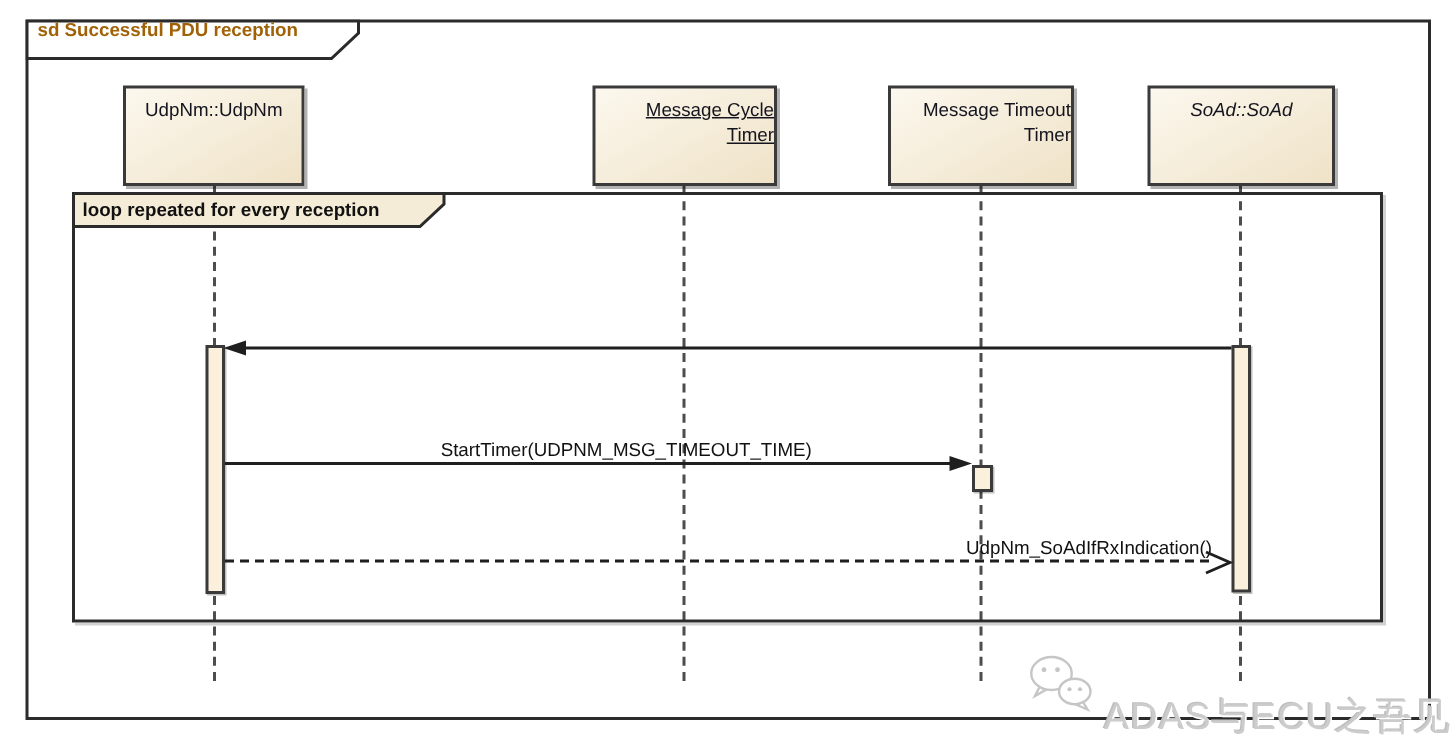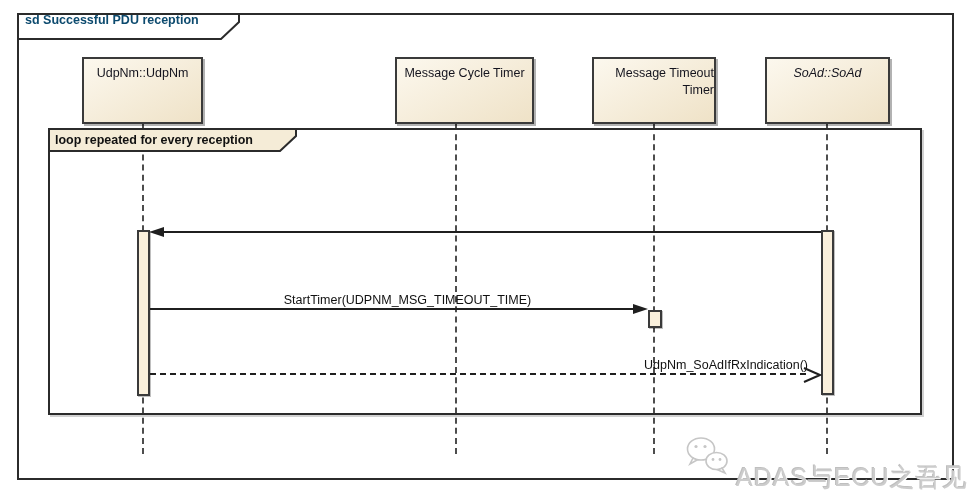--- a/index.html
+++ b/index.html
@@ -16,21 +16,21 @@
   .stage{position:relative;width:969px;height:494px;background:#ffffff;overflow:hidden;}
 
   
   .outer-frame{position:absolute;left:17px;top:13px;width:937px;height:467px;
     border:2px solid var(--frame-border);background:transparent;z-index:0;}
 
   
   .frame-tab{position:absolute;left:17px;top:13px;width:224px;height:28px;z-index:3;}
   .frame-tab svg{position:absolute;left:0;top:0;}
   .frame-tab .tab-text{position:absolute;left:8px;top:0;height:14px;display:flex;align-items:center;
-    font-weight:bold;font-size:12.5px;color:#0c4a6e;white-space:nowrap;}
+    font-weight:bold;font-size:12.5px;color:#a16207;white-space:nowrap;}
 
   
   .head{position:absolute;top:57px;height:67px;z-index:3;
     background:linear-gradient(150deg,var(--head-fill-top) 0%,var(--head-fill-bottom) 100%);
     border:2px solid #3a3a3a;box-shadow:2px 2px 0 rgba(0,0,0,0.30);
     display:flex;justify-content:center;padding-top:6px;
     font-size:12.5px;color:#14141e;text-align:right;line-height:1.35;}
 
   
   .lifeline{position:absolute;top:124px;height:330px;width:0;
@@ -83,21 +83,21 @@
   </div>
 
   <div class="lifeline" style="left:142px;"></div>
   <div class="lifeline" style="left:455px;"></div>
   <div class="lifeline" style="left:653px;"></div>
   <div class="lifeline" style="left:826px;"></div>
 
   <div class="head" style="left:82px;width:121px;">
     <span>UdpNm::UdpNm</span>
   </div>
-  <div class="head" style="left:395px;width:139px;">
+  <div class="head" style="left:395px;width:123px;text-decoration:underline;">
     <span>Message Cycle Timer</span>
   </div>
   <div class="head" style="left:592px;width:124px;">
     <span>Message Timeout Timer</span>
   </div>
   <div class="head" style="left:765px;width:125px;font-style:italic;">
     <span>SoAd::SoAd</span>
   </div>
 
   <div class="loop-frame">
@@ -109,21 +109,21 @@
     </div>
   </div>
 
   <div class="activation act-udpnm"></div>
   <div class="activation act-soad"></div>
   <div class="activation act-timeout"></div>
 
   <div class="msg-line" style="left:162px;top:231px;width:659px;"></div>
   <div class="arrow-solid arrow-left" style="left:149px;top:227px;"></div>
 
-  <div class="msg-label" style="left:159px;top:293px;width:497px;">StartTimer(UDPNM_MSG_TIMEOUT_TIME)</div>
+  <div class="msg-label" style="left:169px;top:293px;width:497px;">StartTimer(UDPNM_MSG_TIMEOUT_TIME)</div>
   <div class="msg-line" style="left:150px;top:308px;width:485px;"></div>
   <div class="arrow-solid arrow-right" style="left:633px;top:304px;"></div>
 
   <div class="msg-label" style="left:152px;top:358px;width:656px;text-align:right;">UdpNm_SoAdIfRxIndication()</div>
   <div class="msg-line dashed" style="left:150px;top:373px;width:656px;"></div>
   <svg class="arrow-open" style="left:802px;top:366px;" width="20" height="18">
     <polyline points="2,2 18,9 2,16" fill="none" stroke="#1f1f1f" stroke-width="2"></polyline>
   </svg>
 
   <div class="watermark">

